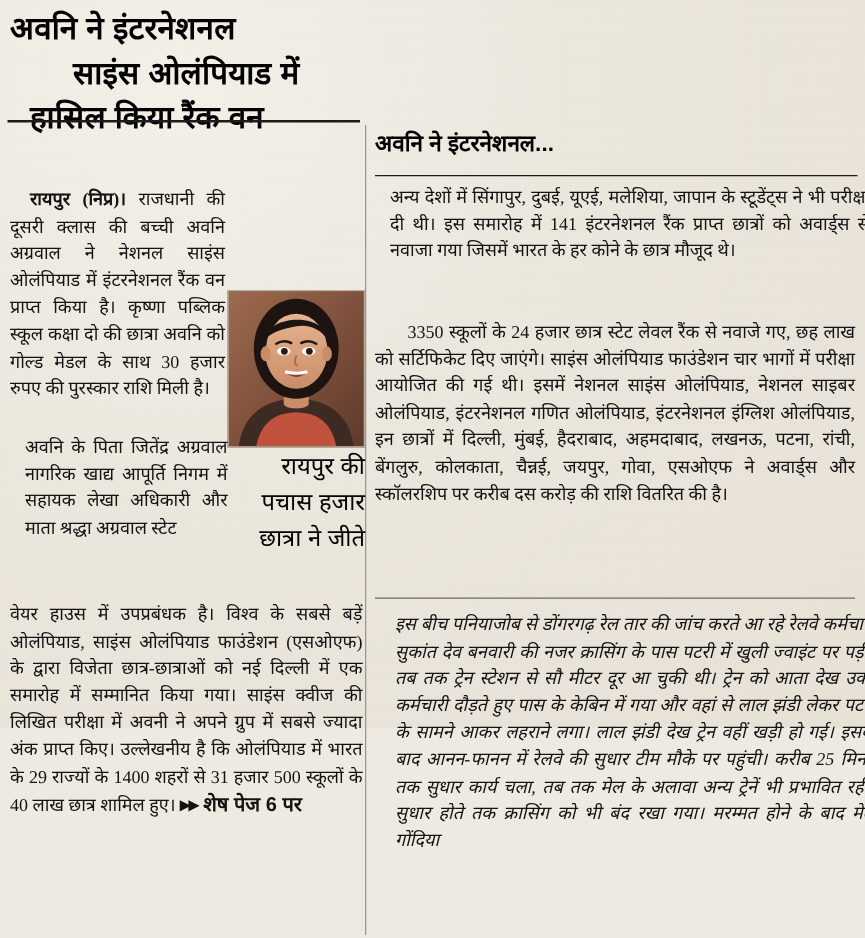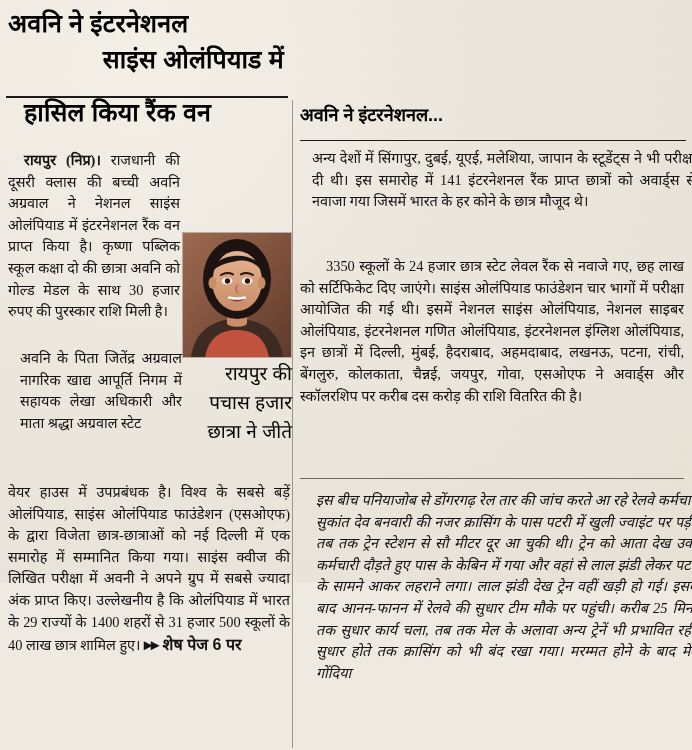--- a/index.html
+++ b/index.html
@@ -40,22 +40,22 @@
   }
   .main-head .hl {
     font-family: "Liberation Sans", sans-serif;
     font-weight: bold;
     font-size: 25px;
     line-height: 1.42;
     letter-spacing: .2px;
     color: #000;
   }
   .main-head .l1 { text-align: left; }
-  .main-head .l2 { text-align: right; padding-left: 6px; }
-  .main-head .l3 { text-align: left; padding-left: 16px; margin-top: 18px; }
+  .main-head .l2 { text-align: center; padding-left: 6px; }
+  .main-head .l3 { text-align: left; padding-left: 16px; }
 
   .rule-top {
     position: absolute;
     left: 6px;
     top: 96px;
     width: 282px;
     border-top: 2px solid #1b1b1b;
   }
 
   

